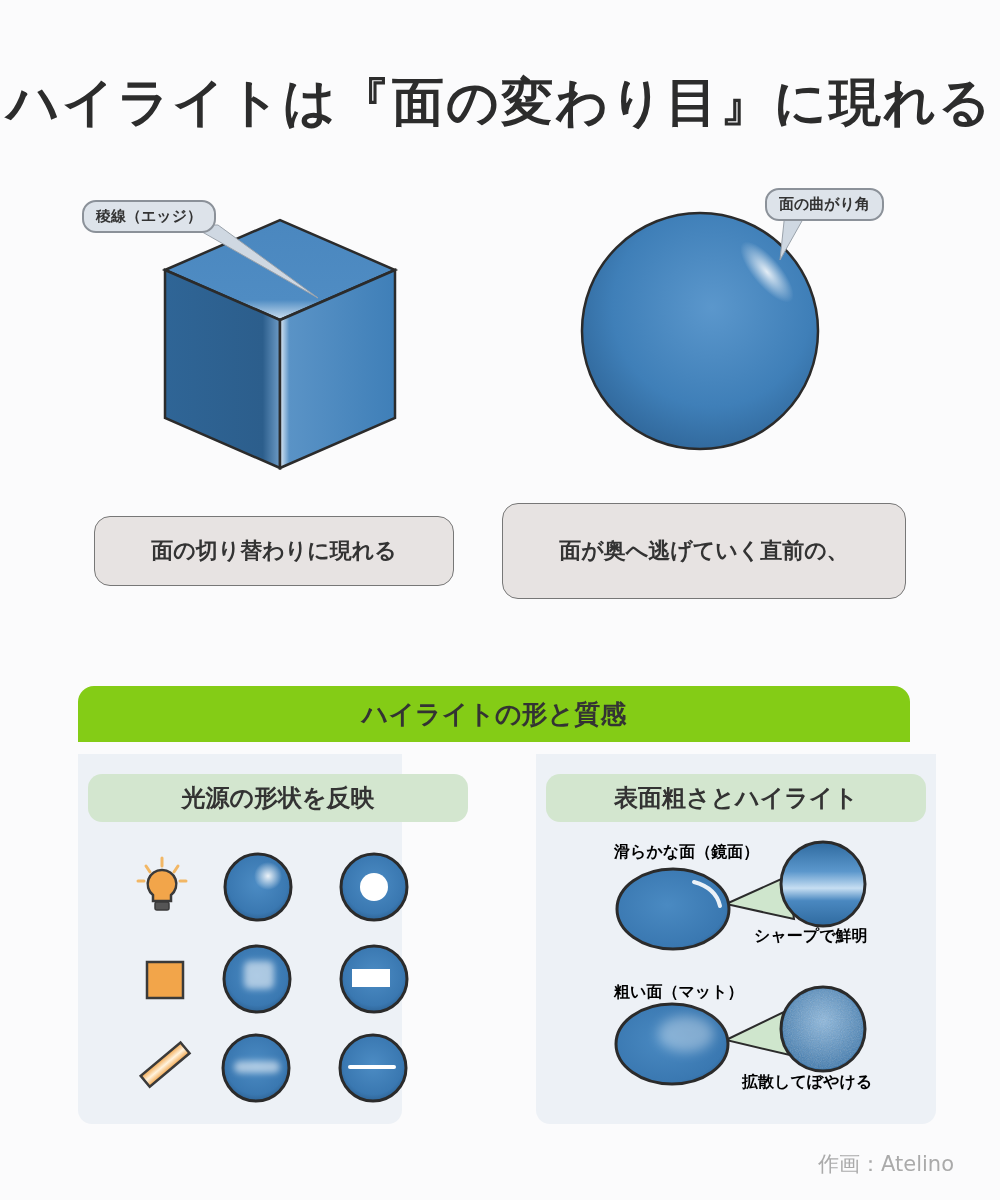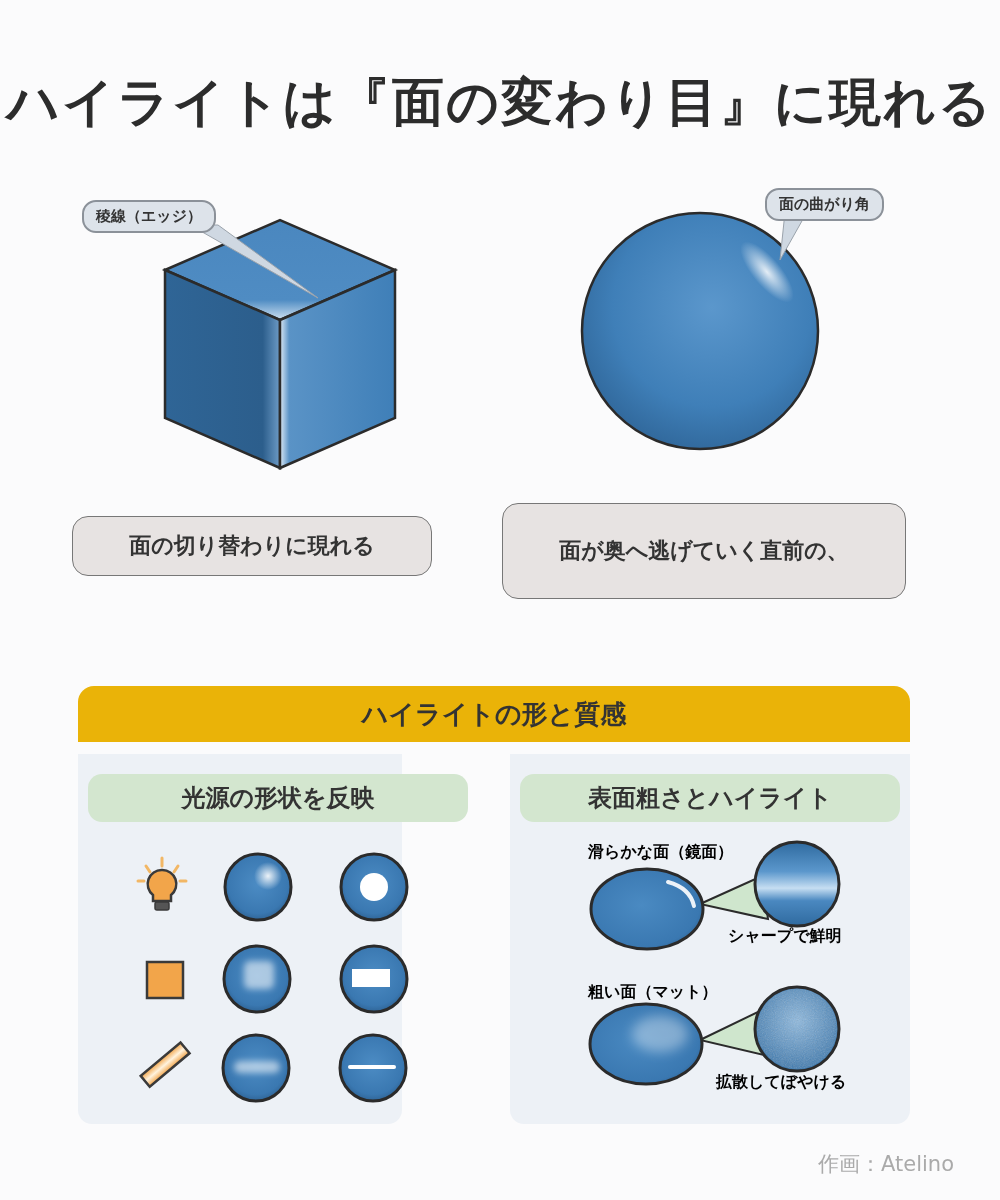--- a/index.html
+++ b/index.html
@@ -17,29 +17,29 @@
       font-size: 15px; font-weight: bold; color: #333; padding: 5px 12px; white-space: nowrap;
     }
     .caption-box {
       position: absolute; background: #e7e3e2; border: 1.5px solid #777; border-radius: 16px;
       font-size: 22px; font-weight: bold; color: #333; display: flex; align-items: center;
       justify-content: center; text-align: center; line-height: 1.4;
     }
 
     .section-head {
       position: absolute; left: 78px; top: 686px; width: 832px; height: 56px;
-      background: #eab308; border-radius: 16px 16px 0 0;
+      background: #84cc16; border-radius: 16px 16px 0 0;
       display: flex; align-items: center; justify-content: center;
       font-size: 26px; font-weight: bold; color: #333;
     }
     .panel {
       position: absolute; top: 754px; height: 370px; background: #edf1f6; border-radius: 0 0 14px 14px;
     }
     .panel.left { left: 78px; width: 324px; }
-    .panel.right { left: 510px; width: 400px; }
+    .panel.right { left: 536px; width: 400px; }
     .panel-title {
       position: absolute; top: 20px; left: 10px; width: 380px; height: 48px;
       background: #d3e6cf; border-radius: 14px;
       display: flex; align-items: center; justify-content: center;
       font-size: 24px; font-weight: bold; color: #333;
     }
     .small-label { position: absolute; font-size: 16px; font-weight: bold; color: #000000; white-space: nowrap; }
     .credit {
       position: absolute; right: 46px; top: 1150px; font-size: 21px; color: #aaa;
       font-family: "DejaVu Sans", sans-serif;
@@ -92,21 +92,21 @@
       </radialGradient>
     </defs>
     <circle cx="125" cy="143" r="118" fill="url(#sph)" stroke="#2b2b2b" stroke-width="2.5"></circle>
     <ellipse cx="192" cy="84" rx="14" ry="38" transform="rotate(-40 192 84)" fill="url(#sphHi)"></ellipse>
 
     <polygon points="210,24 232,24 205,72" fill="#cfd8e2" stroke="#9aa2ab" stroke-width="1"></polygon>
   </svg>
   <div class="callout" style="left:190px; top:0px;">面の曲がり角</div>
 </div>
 
-<div class="caption-box" style="left:72px; top:516px; width:360px; height:60px;">
+<div class="caption-box" style="left:94px; top:516px; width:360px; height:70px;">
   <span>面の切り替わりに現れる</span>
 </div>
 <div class="caption-box" style="left:502px; top:503px; width:404px; height:96px; flex-direction:row;">
   <span>面が奥へ逃げていく直前の、</span>
 </div>
 
 <div class="section-head">ハイライトの形と質感</div>
 
 <div class="panel left">
   <div class="panel-title">光源の形状を反映</div>

